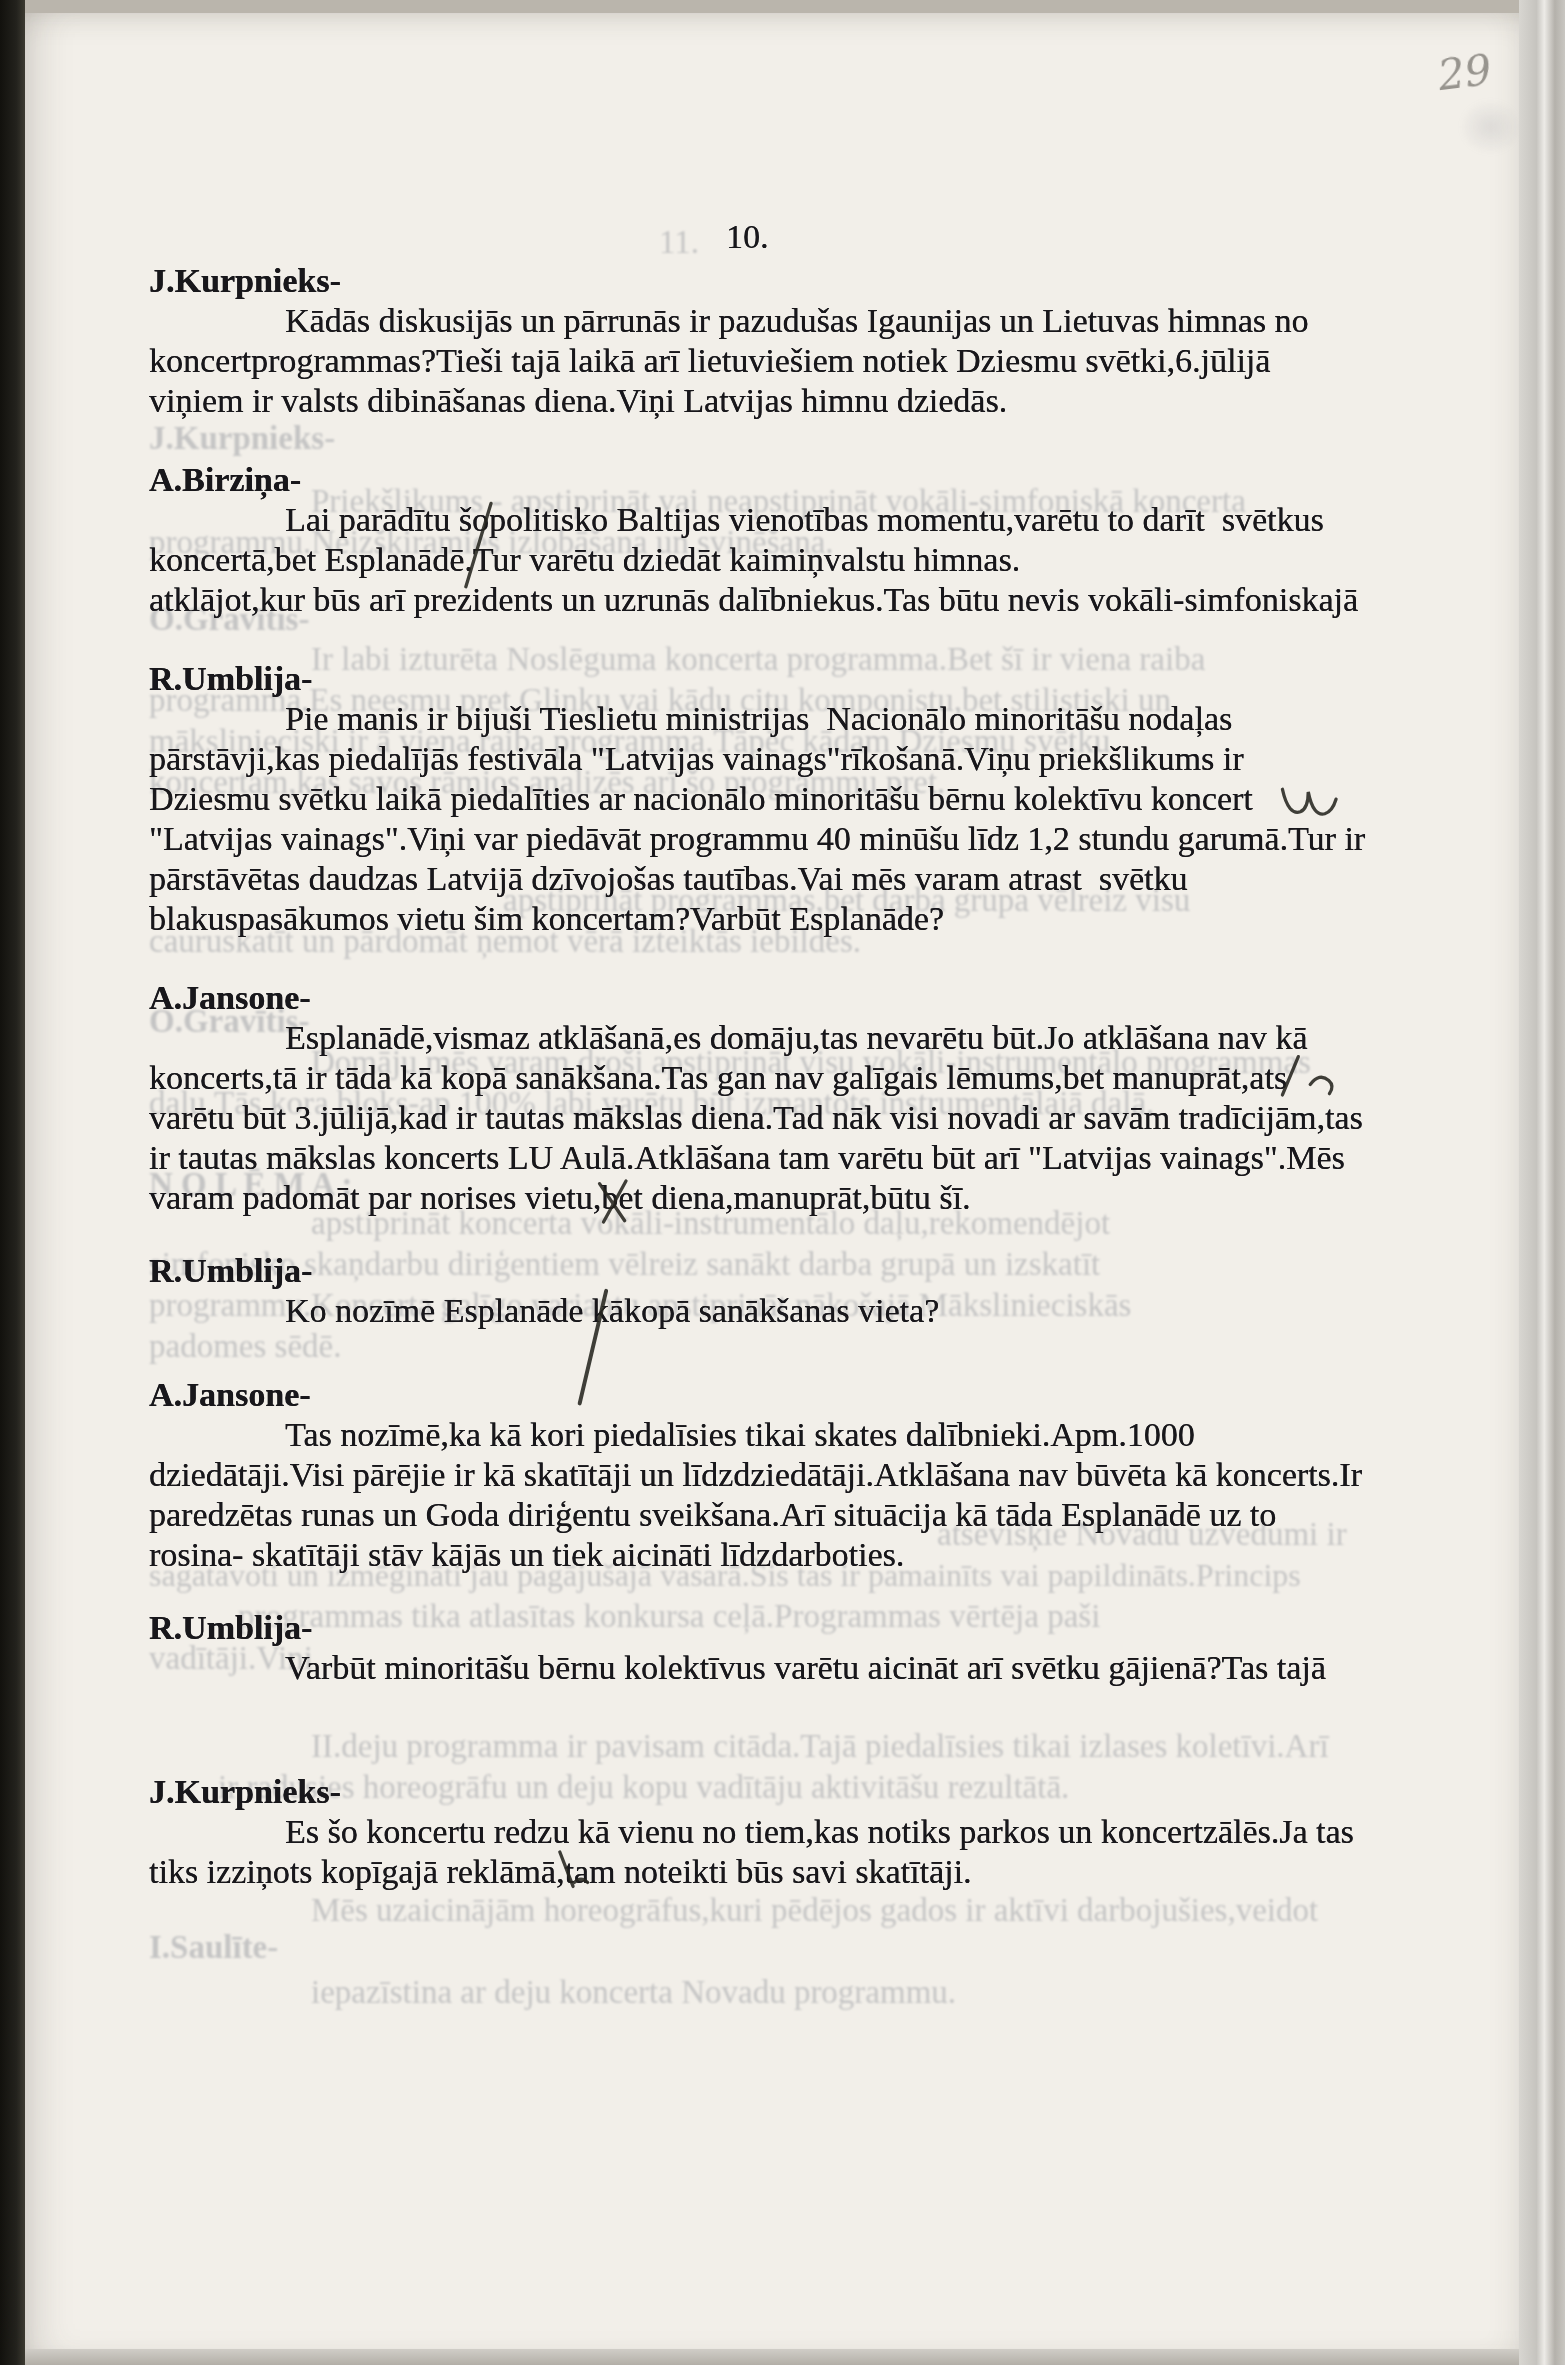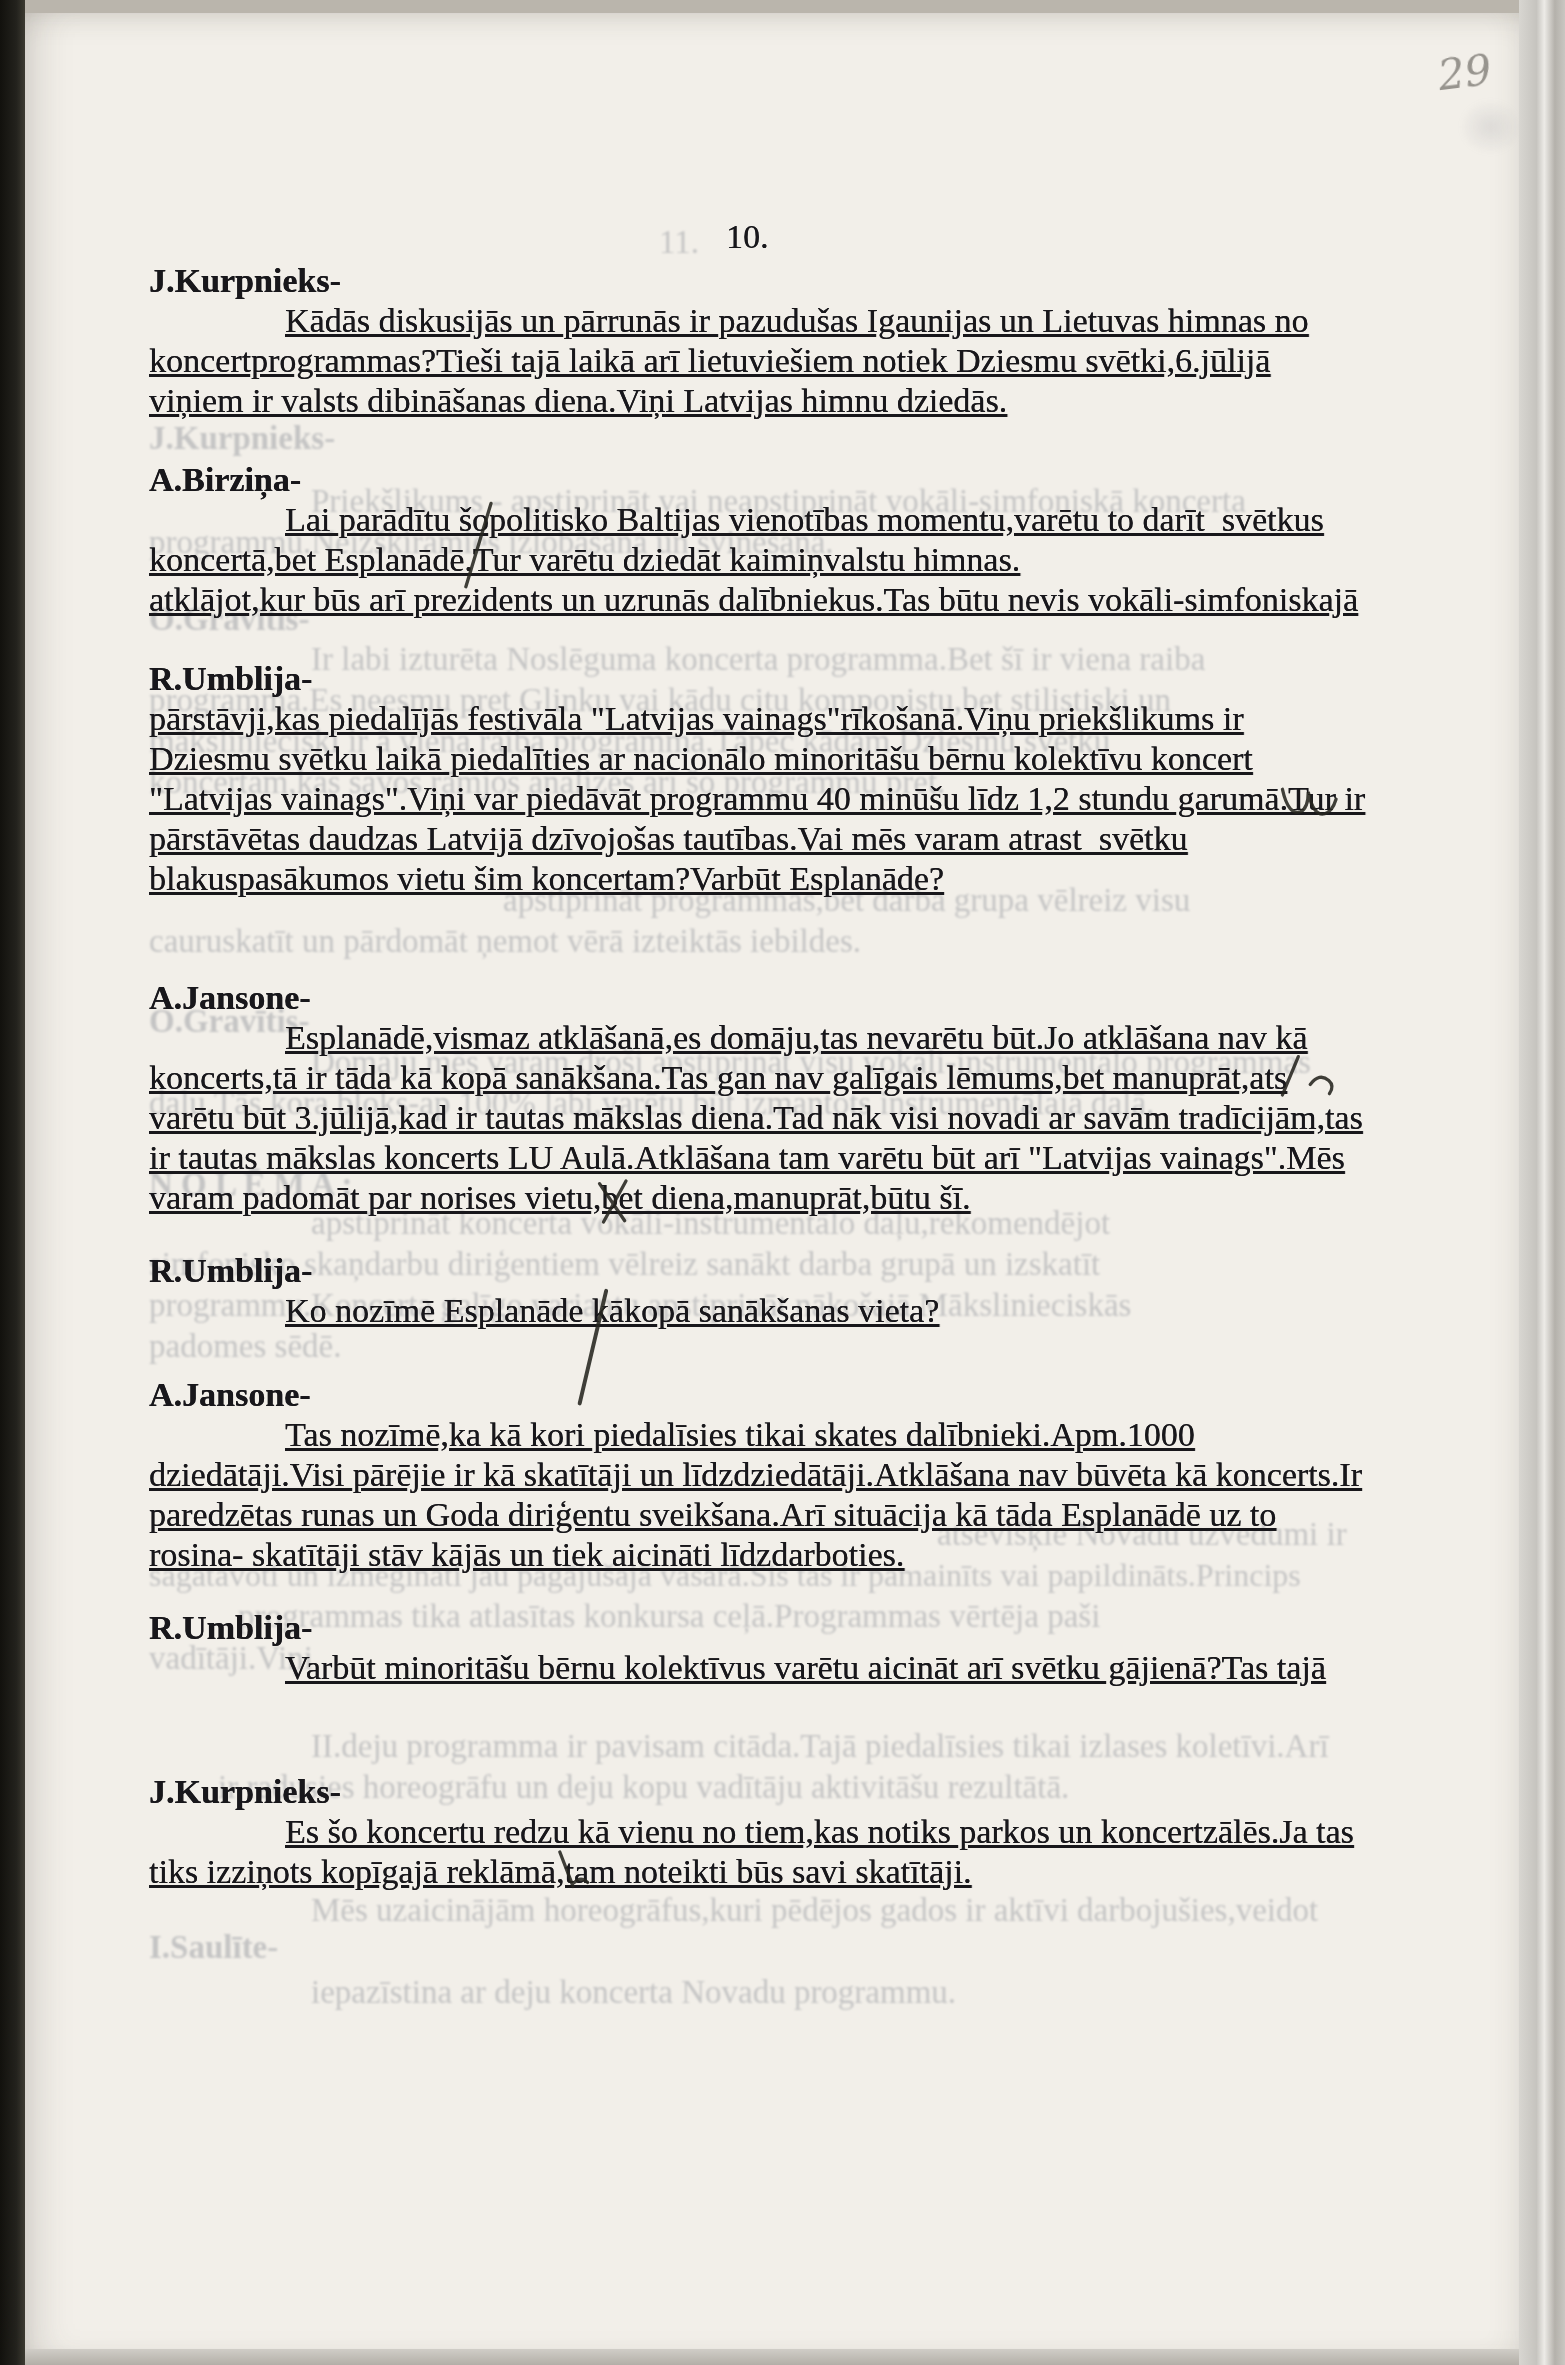--- a/index.html
+++ b/index.html
@@ -27,21 +27,21 @@
     background:linear-gradient(#d0cdc7,#b1ada5);z-index:6;}
 
   
   .layer{position:absolute;left:0;top:0;width:1565px;height:2366px;}
   #transcript{z-index:3;}
   #ghosts{z-index:2;}
   .speech{position:absolute;left:149px;width:1258px;color:var(--ink,#18171b);}
   .speech,.pageno{font-size:34px;}
   .speaker{font-weight:bold;height:40px;line-height:40px;white-space:pre;
     text-shadow:0.3px 0 currentColor;}
-  .line{height:40px;line-height:40px;white-space:pre;text-shadow:0.2px 0 currentColor;text-decoration:underline;}
+  .line{height:40px;line-height:40px;white-space:pre;text-shadow:0.2px 0 currentColor;}
   .line.first{padding-left:136px;}
   .pageno{position:absolute;left:726px;top:218px;color:var(--ink,#18171b);
     text-shadow:0.3px 0 currentColor;z-index:3;}
 
   
   .ghost{position:absolute;white-space:pre;color:var(--ghost,#757a84);
     opacity:.36;filter:blur(1.3px);font-size:33px;line-height:40px;z-index:2;}
   .ghost.b{font-weight:bold;}
 
   
@@ -102,20 +102,21 @@
         <div class="line">viņiem ir valsts dibināšanas diena.Viņi Latvijas himnu dziedās.</div>
       </div>
       <div class="speech" style="top: 460px;">
         <div class="speaker">A.Birziņa-</div>
         <div class="line first">Lai parādītu šopolitisko Baltijas vienotības momentu,varētu to darīt  svētkus</div>
         <div class="line">koncertā,bet Esplanādē.Tur varētu dziedāt kaimiņvalstu himnas.</div>
         <div class="line">atklājot,kur būs arī prezidents un uzrunās dalībniekus.Tas būtu nevis vokāli-simfoniskajā</div>
       </div>
       <div class="speech" style="top: 659px;">
         <div class="speaker">R.Umblija-</div>
+        <div class="line first">Pie manis ir bijuši Tieslietu ministrijas  Nacionālo minoritāšu nodaļas</div>
         <div class="line">pārstāvji,kas piedalījās festivāla "Latvijas vainags"rīkošanā.Viņu priekšlikums ir</div>
         <div class="line">Dziesmu svētku laikā piedalīties ar nacionālo minoritāšu bērnu kolektīvu koncert</div>
         <div class="line">"Latvijas vainags".Viņi var piedāvāt programmu 40 minūšu līdz 1,2 stundu garumā.Tur ir</div>
         <div class="line">pārstāvētas daudzas Latvijā dzīvojošas tautības.Vai mēs varam atrast  svētku</div>
         <div class="line">blakuspasākumos vietu šim koncertam?Varbūt Esplanāde?</div>
       </div>
       <div class="speech" style="top: 978px;">
         <div class="speaker">A.Jansone-</div>
         <div class="line first">Esplanādē,vismaz atklāšanā,es domāju,tas nevarētu būt.Jo atklāšana nav kā</div>
         <div class="line">koncerts,tā ir tāda kā kopā sanākšana.Tas gan nav galīgais lēmums,bet manuprāt,ats</div>

